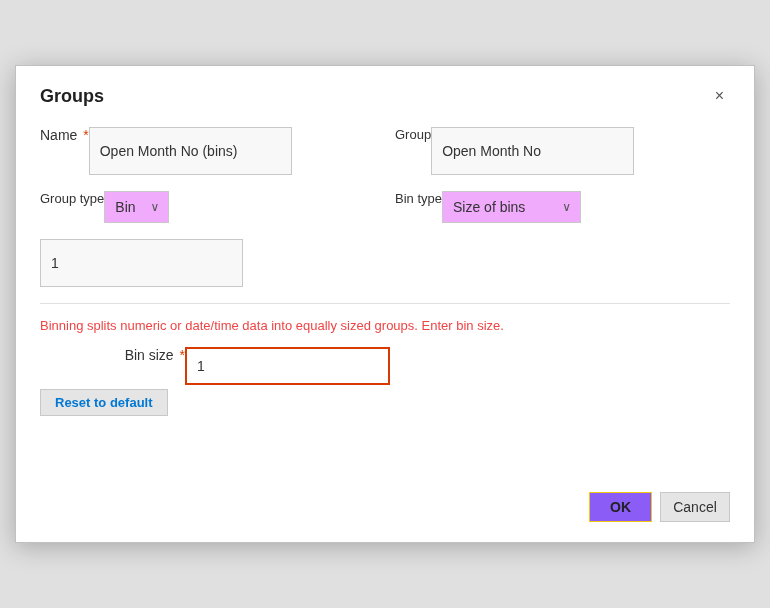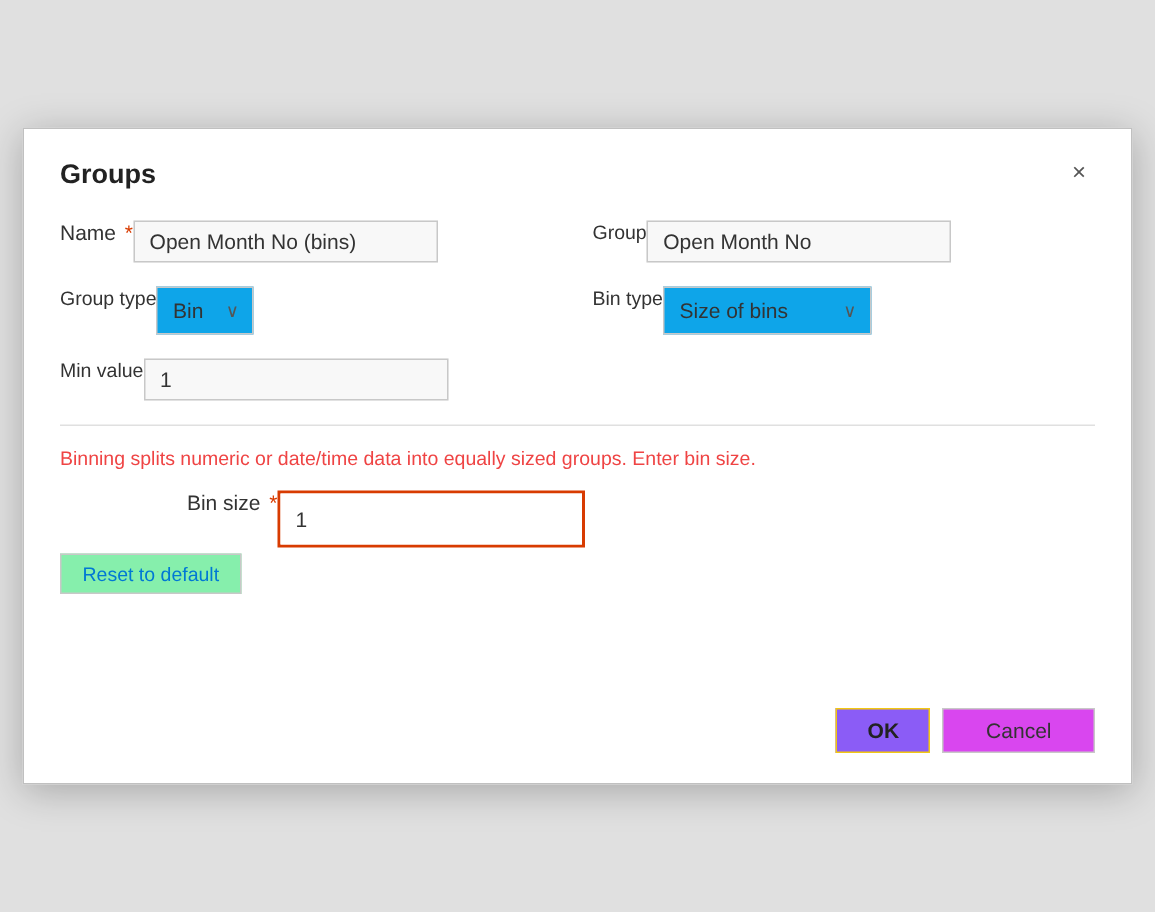--- a/index.html
+++ b/index.html
@@ -78,40 +78,40 @@
     }
 
     .required-star {
       color: #d83b01;
       margin-left: 2px;
     }
 
     .form-input {
       border: 1px solid #c8c8c8;
       padding: 6px 10px;
-      height: 28px;
+      height: 48px;
       font-size: 14px;
       color: #333;
       background: #f8f8f8;
       outline: none;
     }
 
     .form-select-wrapper {
       position: relative;
     }
 
     .form-select-wrapper select {
       appearance: none;
       -webkit-appearance: none;
       border: 1px solid #c8c8c8;
       padding: 6px 32px 6px 10px;
       height: 32px;
       font-size: 14px;
       color: #333;
-      background: #0ea5e9;
+      background: #f0abfc;
       width: 100%;
       cursor: pointer;
       outline: none;
     }
 
     .form-select-wrapper .chevron {
       position: absolute;
       right: 10px;
       top: 50%;
       transform: translateY(-50%);
@@ -149,29 +149,30 @@
       padding: 6px 10px;
       height: 34px;
       font-size: 14px;
       color: #333;
       background: #ffffff;
       width: 100%;
       outline: none;
     }
 
     .reset-btn {
-      background: #86efac;
+      background: #e5e5e5;
       border: 1px solid #c8c8c8;
       padding: 5px 14px;
       font-size: 13px;
       color: #0078d4;
       cursor: pointer;
       margin-bottom: 0;
       margin-top: 4px;
       width: fit-content;
+      font-weight: bold;
     }
 
     .dialog-footer {
       display: flex;
       justify-content: flex-end;
       gap: 8px;
       margin-top: 60px;
       padding-top: 16px;
     }
 
@@ -180,23 +181,23 @@
       border: 1px solid #f2c811;
       padding: 6px 20px;
       font-size: 14px;
       font-weight: 600;
       color: #222;
       cursor: pointer;
       min-width: 60px;
     }
 
     .btn-cancel {
-      background: #d946ef;
-      border: 1px solid #c8c8c8;
-      padding: 6px 28px;
+      background: #e5e5e5;
+      border: 1px solid #c8c8c8;
+      padding: 6px 12px;
       font-size: 14px;
       color: #333;
       cursor: pointer;
       min-width: 70px;
       text-align: center;
     }
   </style>
 </head>
 <body>
 
@@ -238,21 +239,20 @@
             <option>Size of bins</option>
             <option>Number of bins</option>
           </select>
           <span class="chevron">∨</span>
         </div>
       </div>
     </div>
 
     <div class="form-row">
       <div class="form-group">
-        <label class="form-label">Min value</label>
         <input class="form-input" type="text" readonly="" value="1" style="">
       </div>
     </div>
 
     <hr class="divider">
 
     <p class="info-text">Binning splits numeric or date/time data into equally sized groups. Enter bin size.</p>
 
     <div class="bin-size-group">
       <label class="form-label">

